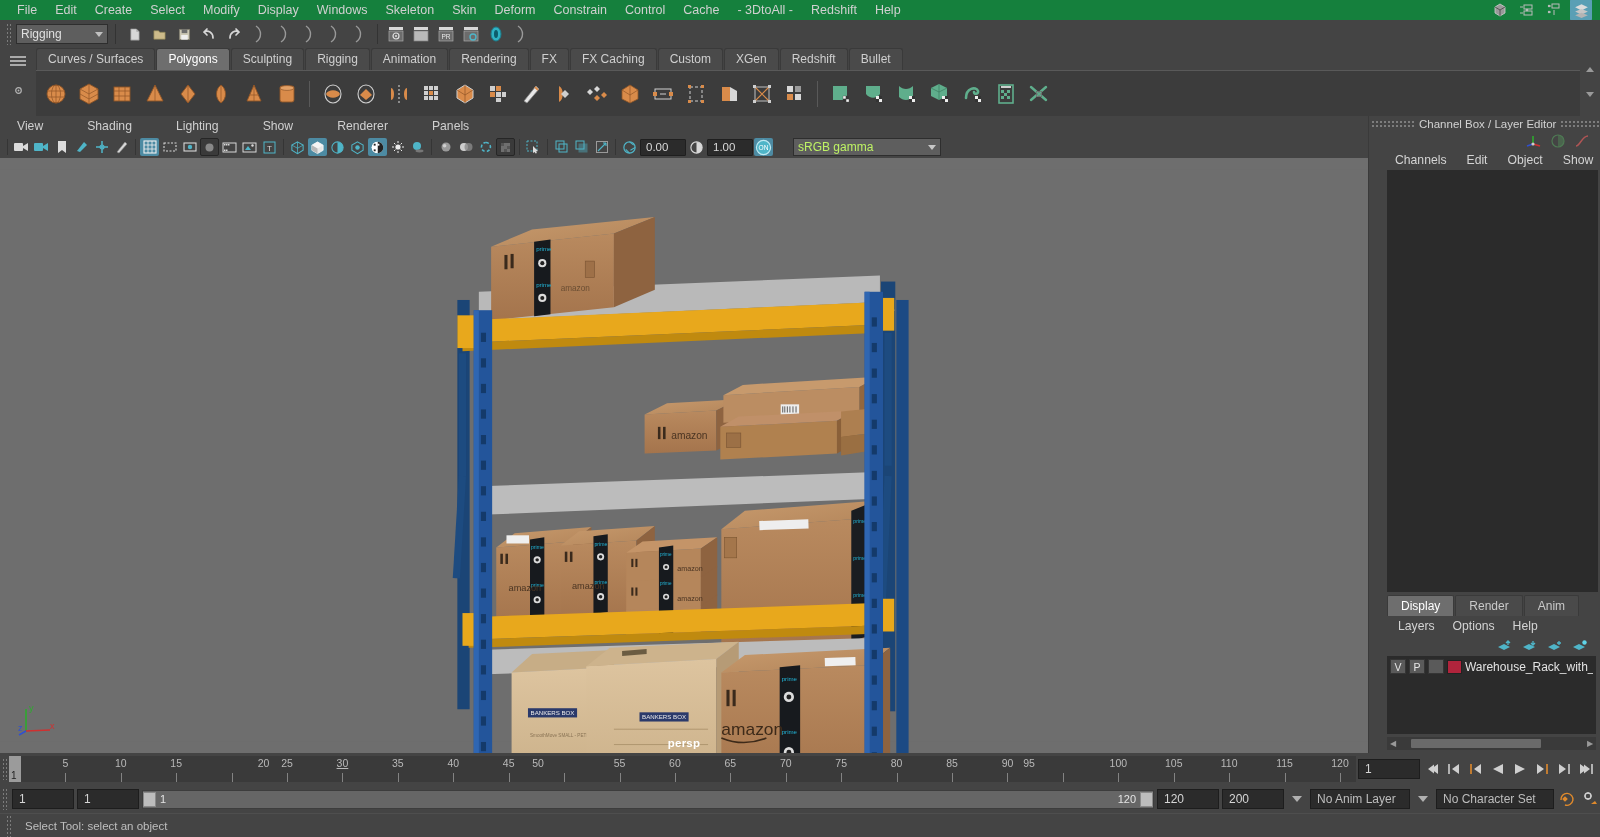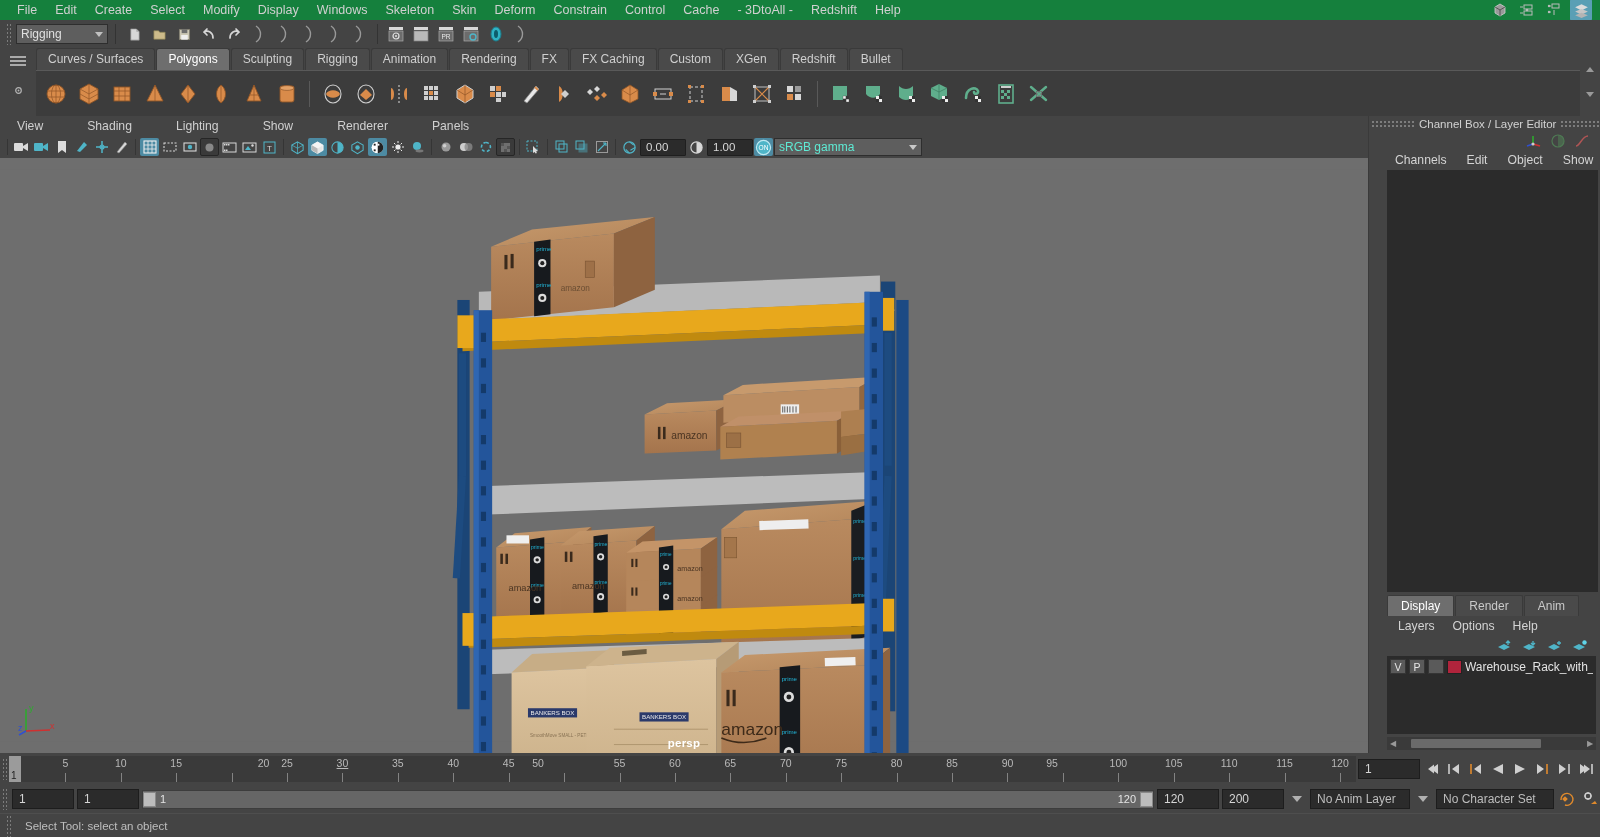--- a/index.html
+++ b/index.html
@@ -90,21 +90,21 @@
   .vt.sel { background: #4d8ba3; }
   .vt.dark { background: #3a3a3a; border: 1px solid #262626; }
   .vsep { width: 1px; height: 16px; background: #353535; margin: 0 3px; }
   .numfield {
     width: 46px; height: 17px; background: #2b2b2b; border: 1px solid #1f1f1f;
     color: #d8d8d8; font-size: 11.5px; display: flex; align-items: center;
     padding-left: 5px; border-radius: 1px;
   }
   .gammasel {
     width: 148px; height: 18px; background: #5e5e5e; border: 1px solid #2e2e2e;
-    display: flex; align-items: center; padding: 0 4px; font-size: 12px; color: #5eead4; margin-left: 0;
+    display: flex; align-items: center; padding: 0 4px; font-size: 12px; color: #bef264; margin-left: 19px;
   }
   .gammasel .arrow { margin-left: auto; width: 0; height: 0;
     border-left: 4px solid transparent; border-right: 4px solid transparent; border-top: 5px solid #c8c8c8; }
 
   .viewport { flex: 1; background: #6e6e6e; position: relative; overflow: hidden; }
   .persp-label {
     position: absolute; bottom: 4px; left: 50%; transform: translateX(-50%);
     font-size: 11.5px; font-weight: bold; color: #ffffff; letter-spacing: .2px;
   }
   .axis-gizmo { position: absolute; left: 16px; bottom: 16px; width: 46px; height: 40px; }
@@ -1319,21 +1319,21 @@
           <div class="ts-lab" style="left: 776.798px;">70</div>
           <div class="ts-tick" style="left: 832.218px;"></div>
           <div class="ts-lab" style="left: 832.218px;">75</div>
           <div class="ts-tick" style="left: 887.639px;"></div>
           <div class="ts-lab" style="left: 887.639px;">80</div>
           <div class="ts-tick" style="left: 943.059px;"></div>
           <div class="ts-lab" style="left: 943.059px;">85</div>
           <div class="ts-tick" style="left: 998.479px;"></div>
           <div class="ts-lab" style="left: 998.479px;">90</div>
           <div class="ts-tick" style="left: 1053.9px;"></div>
-          <div class="ts-lab" style="left: 1043px;">95</div>
+          <div class="ts-lab" style="left: 1020px;">95</div>
           <div class="ts-tick" style="left: 1109.32px;"></div>
           <div class="ts-lab" style="left: 1109.32px;">100</div>
           <div class="ts-tick" style="left: 1164.74px;"></div>
           <div class="ts-lab" style="left: 1164.74px;">105</div>
           <div class="ts-tick" style="left: 1220.16px;"></div>
           <div class="ts-lab" style="left: 1220.16px;">110</div>
           <div class="ts-tick" style="left: 1275.58px;"></div>
           <div class="ts-lab" style="left: 1275.58px;">115</div>
           <div class="ts-tick" style="left: 1331px;"></div>
           <div class="ts-lab" style="left: 1331px;">120</div>

